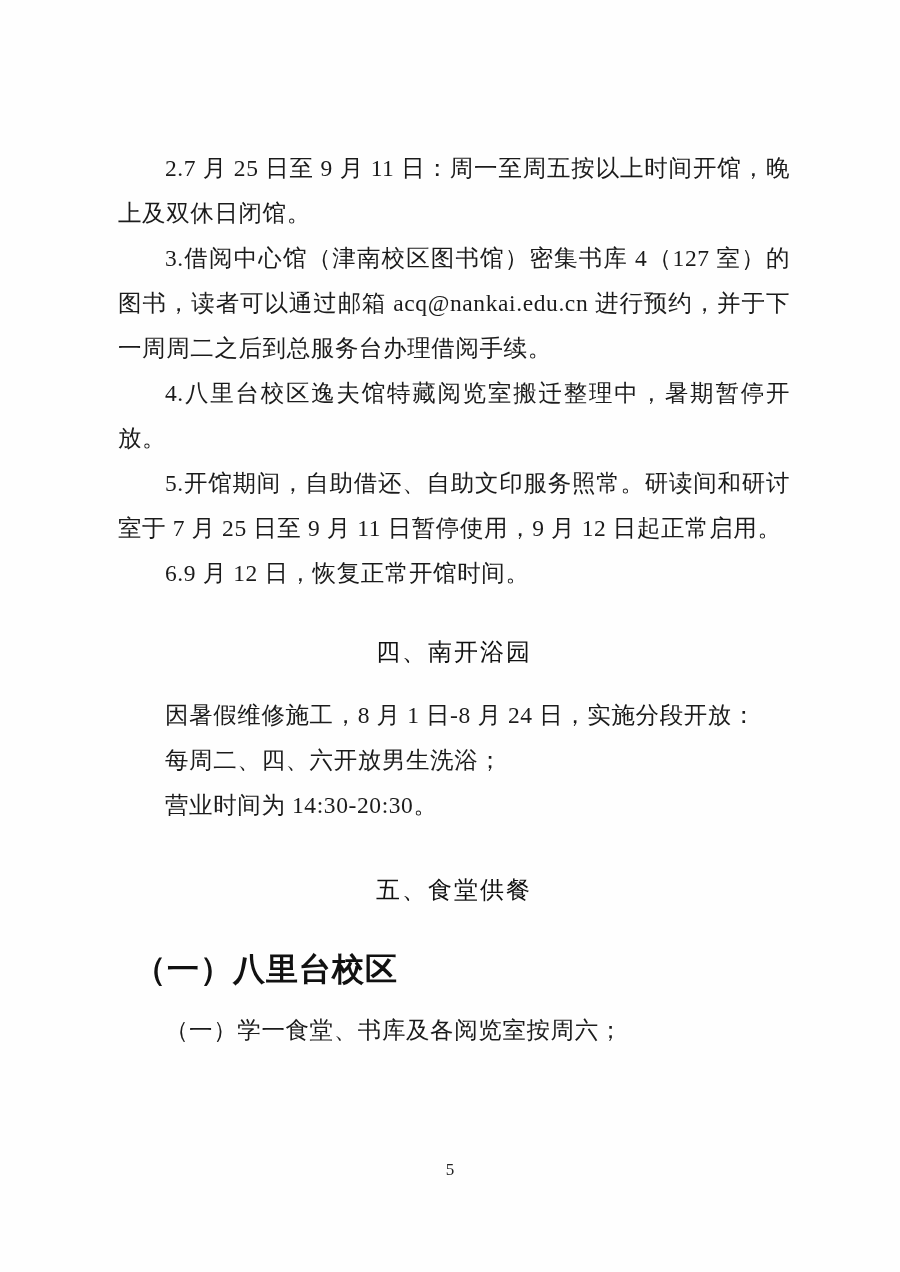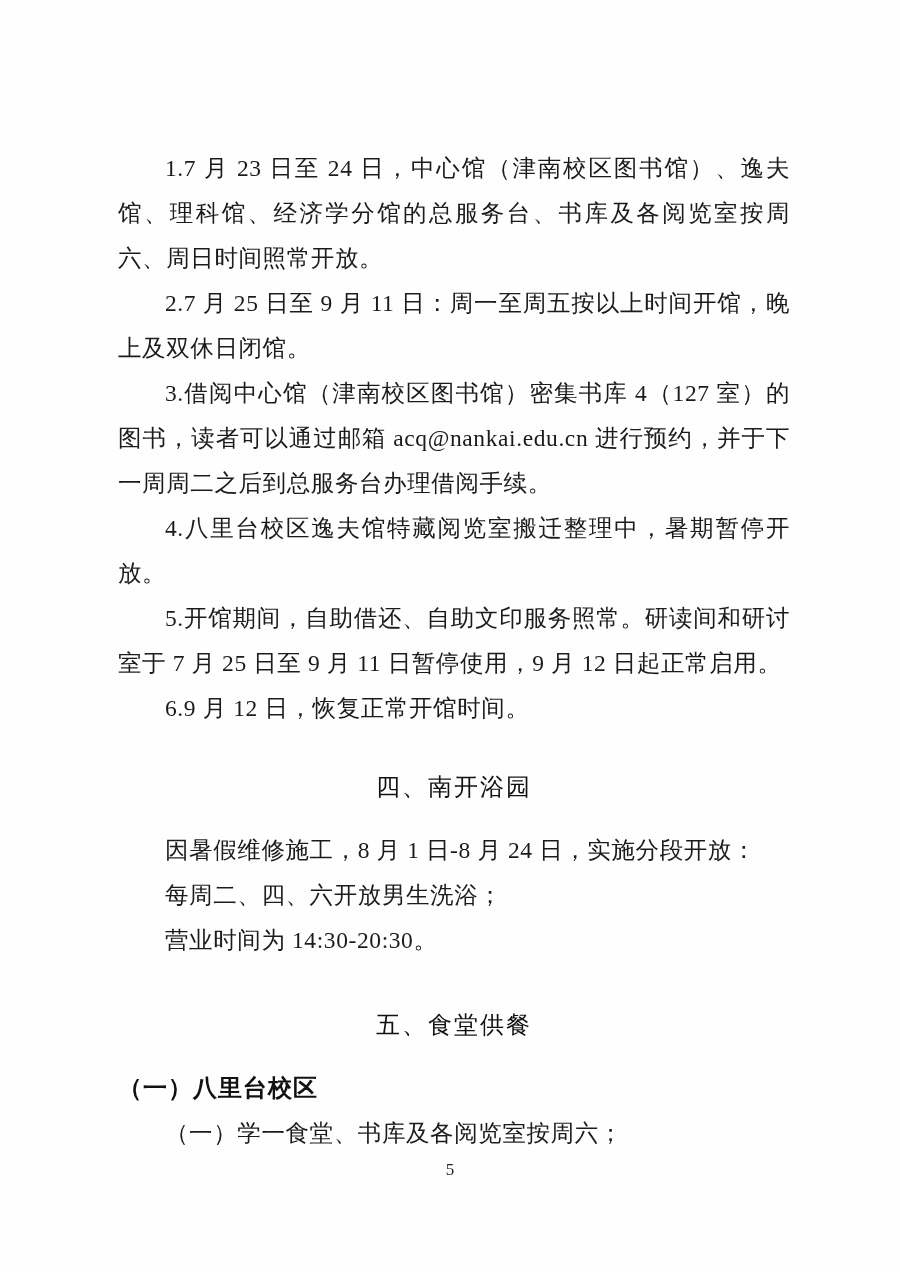--- a/index.html
+++ b/index.html
@@ -43,24 +43,24 @@
     font-size: 24px;
     line-height: 45px;
     font-weight: normal;
     text-align: center;
     margin: 0;
     letter-spacing: 2px;
     font-family: "DejaVu Sans", "Liberation Sans", sans-serif;
     color: #111;
   }
   .subheading {
-    font-size: 24px;
+    font-size: 32px;
     line-height: 45px;
     font-weight: bold;
-    margin: 0;
+    margin: 16px;
     text-indent: 0;
     letter-spacing: 1px;
     font-family: "DejaVu Sans", "Liberation Sans", sans-serif;
     color: #111;
   }
   .gap-sm { height: 18px; }
   .gap-md { height: 34px; }
   .gap-lg { height: 40px; }
   .page-number {
     position: absolute;
@@ -72,21 +72,20 @@
     font-family: "Liberation Serif", serif;
     color: #222;
   }
 </style>
 </head>
 <body>
 
 <div class="page">
   <div class="content">
 
-    <p class="para">1.7 月 23 日至 24 日，中心馆（津南校区图书馆）、逸夫馆、理科馆、经济学分馆的总服务台、书库及各阅览室按周六、周日时间照常开放。</p>
     <p class="para">2.7 月 25 日至 9 月 11 日：周一至周五按以上时间开馆，晚上及双休日闭馆。</p>
     <p class="para">3.借阅中心馆（津南校区图书馆）密集书库 4（127 室）的图书，读者可以通过邮箱 acq@nankai.edu.cn 进行预约，并于下一周周二之后到总服务台办理借阅手续。</p>
     <p class="para">4.八里台校区逸夫馆特藏阅览室搬迁整理中，暑期暂停开放。</p>
     <p class="para">5.开馆期间，自助借还、自助文印服务照常。研读间和研讨室于 7 月 25 日至 9 月 11 日暂停使用，9 月 12 日起正常启用。</p>
     <p class="para">6.9 月 12 日，恢复正常开馆时间。</p>
 
     <div class="gap-md"></div>
 
     <p class="heading">四、南开浴园</p>
 

